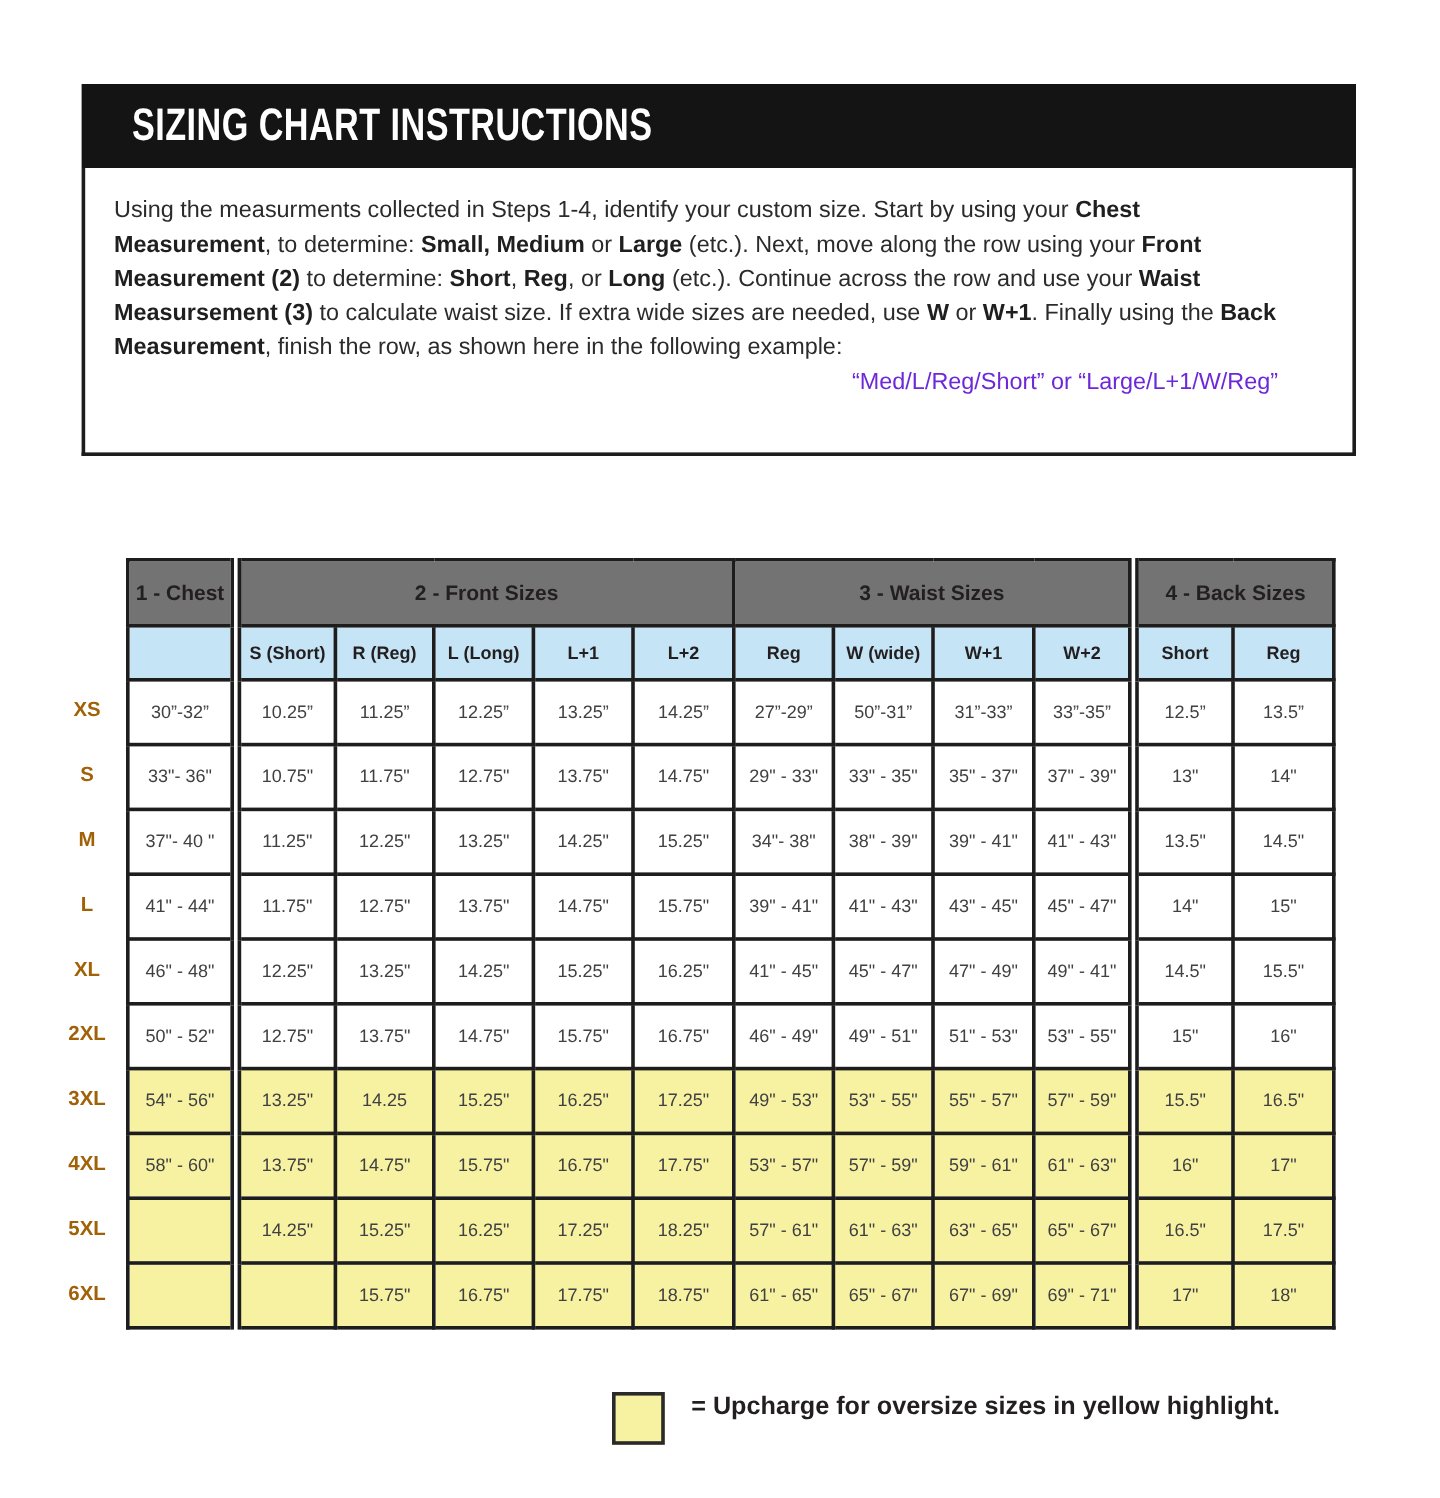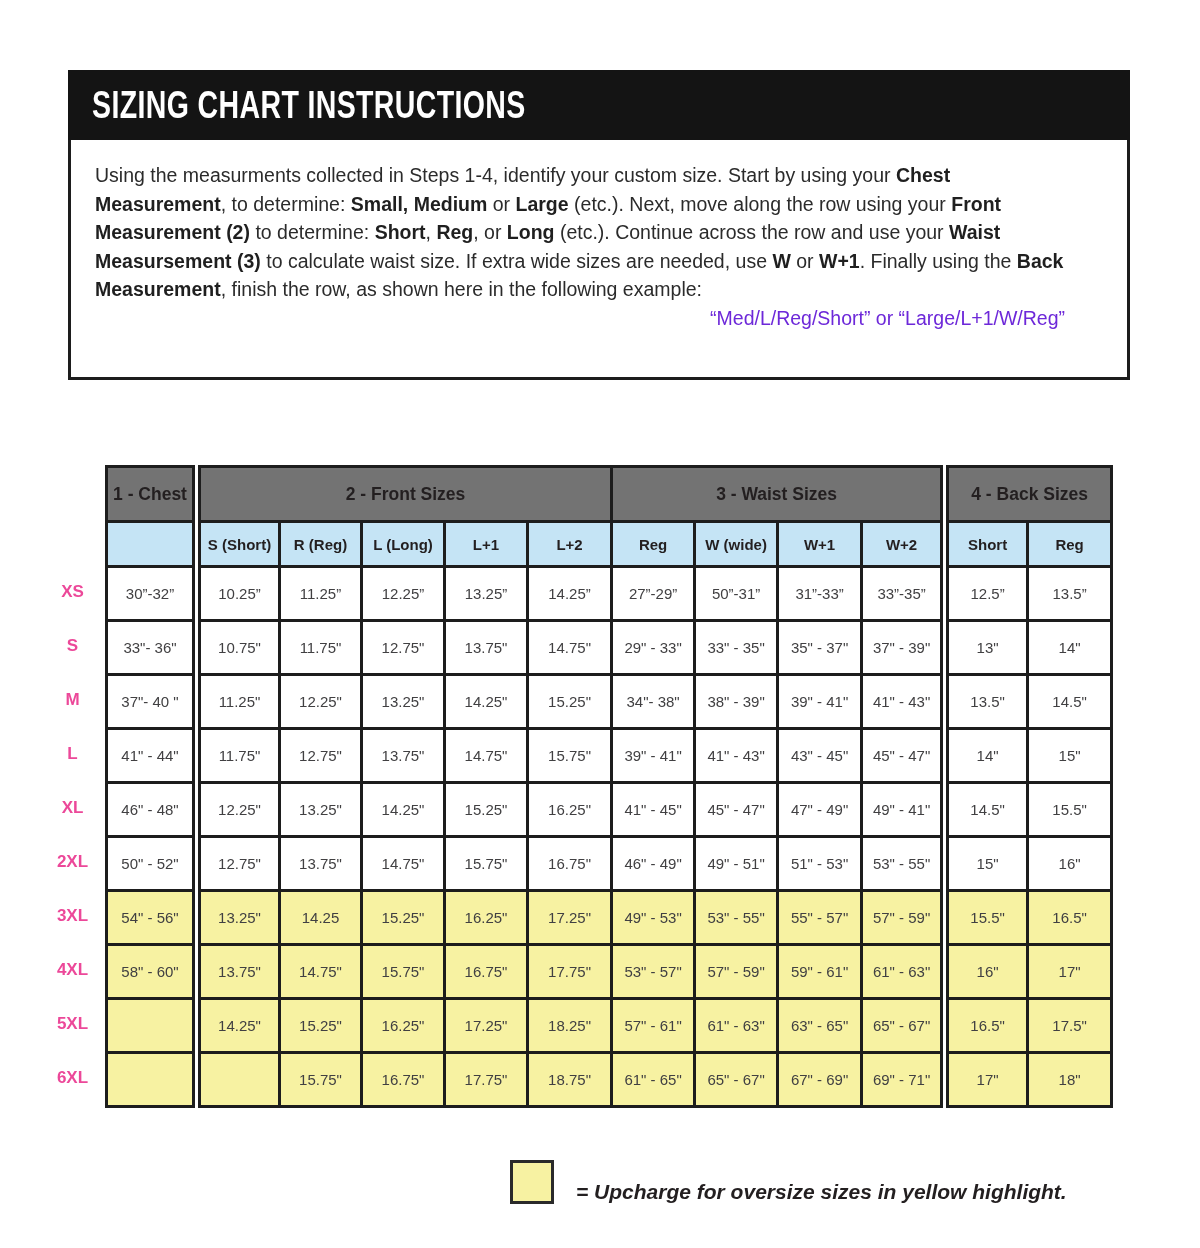--- a/index.html
+++ b/index.html
@@ -9,21 +9,21 @@
     font-family: "Liberation Sans", sans-serif;
     color: #231f20;
     overflow: hidden;
   }
   
   .top-block { margin: 70px 0 0 68px; width: 1062px; }
   .banner {
     background: #141414;
     height: 70px;
     display: flex; align-items: center;
-    padding-left: 24px; box-sizing: border-box;
+    padding-left: 42px; box-sizing: border-box;
   }
   .banner h1 {
     margin: 0;
     color: #ffffff;
     font-size: 38px;
     font-weight: bold;
     letter-spacing: 0.5px;
     transform: scaleX(0.75);
     transform-origin: left center;
     white-space: nowrap;
@@ -49,21 +49,21 @@
     padding-right: 12px;
     color: #6d28d9;
   }
   
   .table-section { margin: 85px 0 0 40px; display: flex; }
   .labels-col { width: 65px; flex: 0 0 65px; }
   .labels-col .spacer { height: 100px; }
   .labels-col .size-label {
     height: 54px;
     display: flex; align-items: center; justify-content: center;
-    font-weight: bold; font-size: 17px; color: #ec4899;
+    font-weight: bold; font-size: 17px; color: #a16207;
   }
   table.size-table {
     border-collapse: collapse;
     table-layout: fixed;
     width: 1005px;
   }
   table.size-table th, table.size-table td {
     border: 3px solid #1d1d1d;
     text-align: center; vertical-align: middle;
     padding: 0;
@@ -85,21 +85,21 @@
     height: 54px;
     font-size: 15px; font-weight: normal;
     color: #414042;
     background: #ffffff;
   }
   tr.data-row.hl td { background: #f7f2a2; }
   .dbl { border-left: 9px double #1d1d1d !important; margin-top: 42px; }
   
   .legend {
     margin: 52px 0 0 510px;
-    display: flex; align-items: flex-end; font-style: italic;
+    display: flex; align-items: flex-start;
   }
   .swatch {
     width: 44px; height: 44px;
     background: #f7f2a2;
     border: 3px solid #2a2a2a;
     box-sizing: border-box;
     flex: 0 0 44px;
   }
   .legend-text {
     margin-left: 22px;

